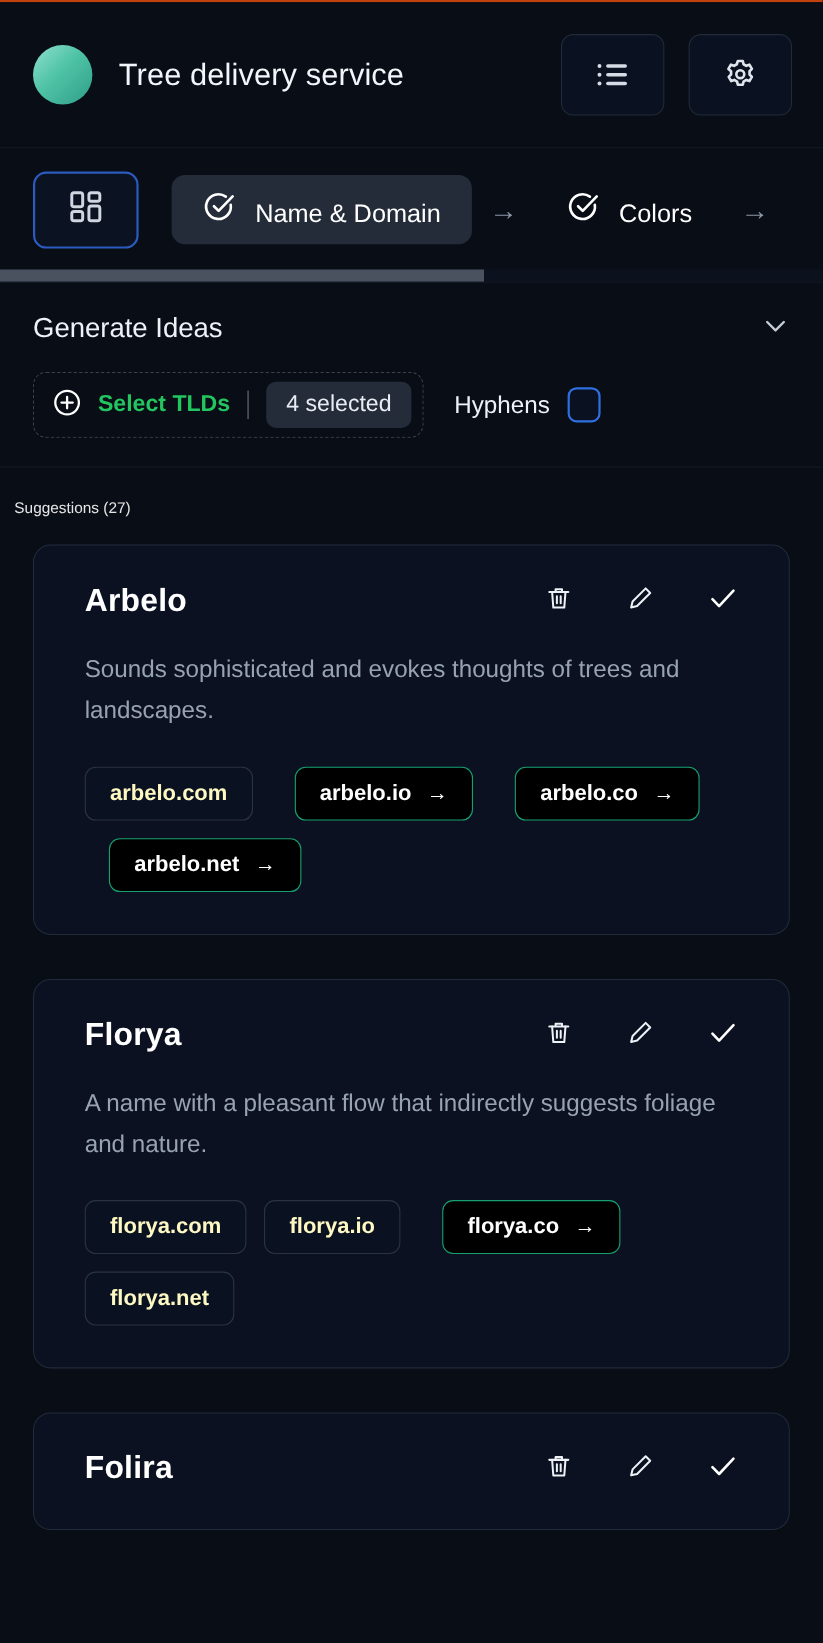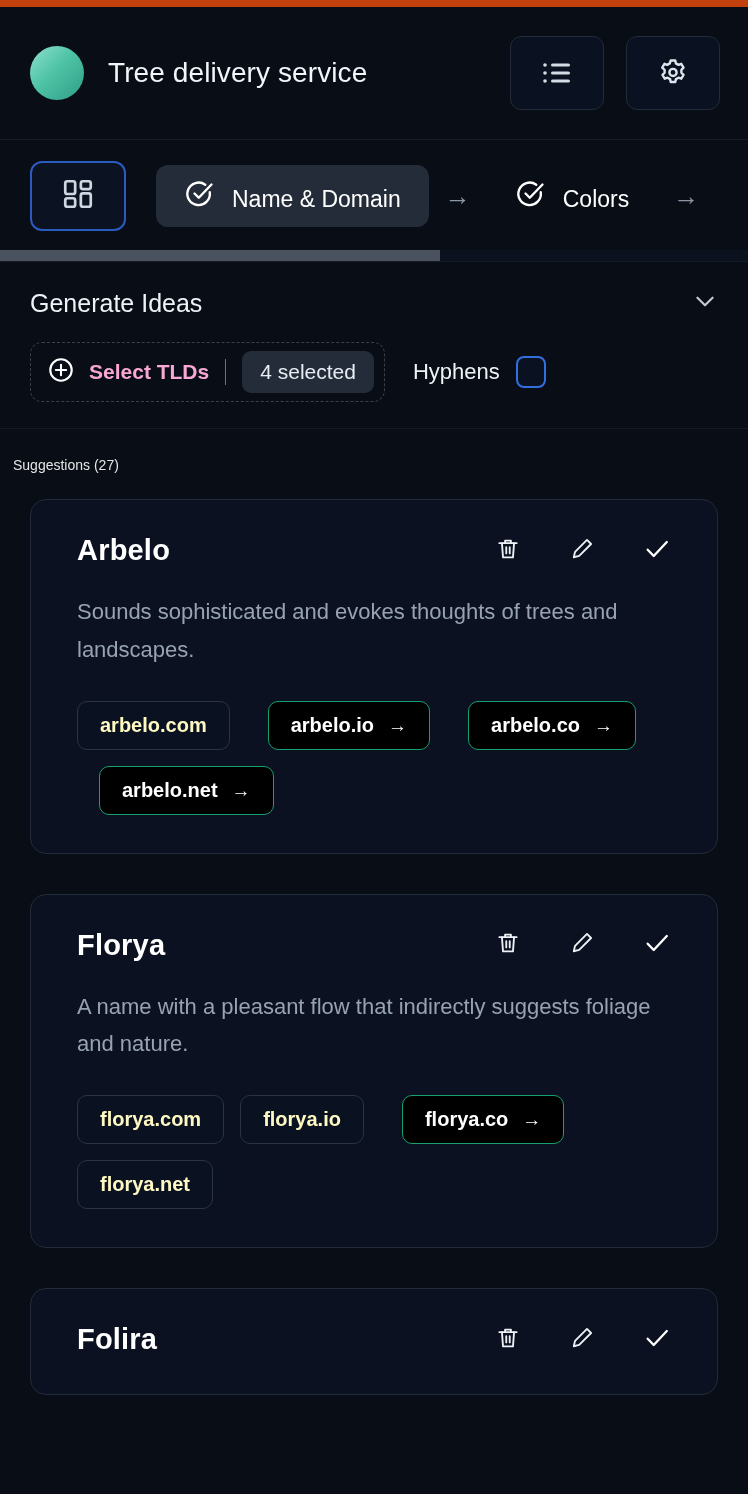--- a/index.html
+++ b/index.html
@@ -10,21 +10,21 @@
     background: #080d16;
     font-family: "Liberation Sans", sans-serif;
     overflow: hidden;
   }
 
   #app {
     position: relative;
     width: 748px;
     height: 1494px;
     background: #080d16;
-    border-top: 7px solid #c2410c;
+    border-top: 2px solid #c2410c;
     overflow: hidden;
   }
 
   
   .header {
     height: 133px;
     display: flex;
     align-items: center;
     padding: 0 28px 0 30px;
     border-bottom: 1px solid #161d29;
@@ -134,21 +134,21 @@
   .tld-box {
     display: flex;
     align-items: center;
     gap: 0;
     border: 1px dashed #39414f;
     border-radius: 12px;
     padding: 8px 10px 8px 16px;
     min-height: 58px;
   }
   .tld-plus { flex: none; margin-right: 14px; }
-  .tld-label { font-size: 21px; color: #f9a8d4; font-weight: bold; }
+  .tld-label { font-size: 21px; color: #22c55e; font-weight: bold; }
   .tld-sep {
     width: 1px; height: 26px;
     background: #6b7383;
     margin: 0 16px;
     flex: none;
   }
   .tld-pill {
     background: #242c3a;
     border-radius: 9px;
     padding: 9px 18px;

